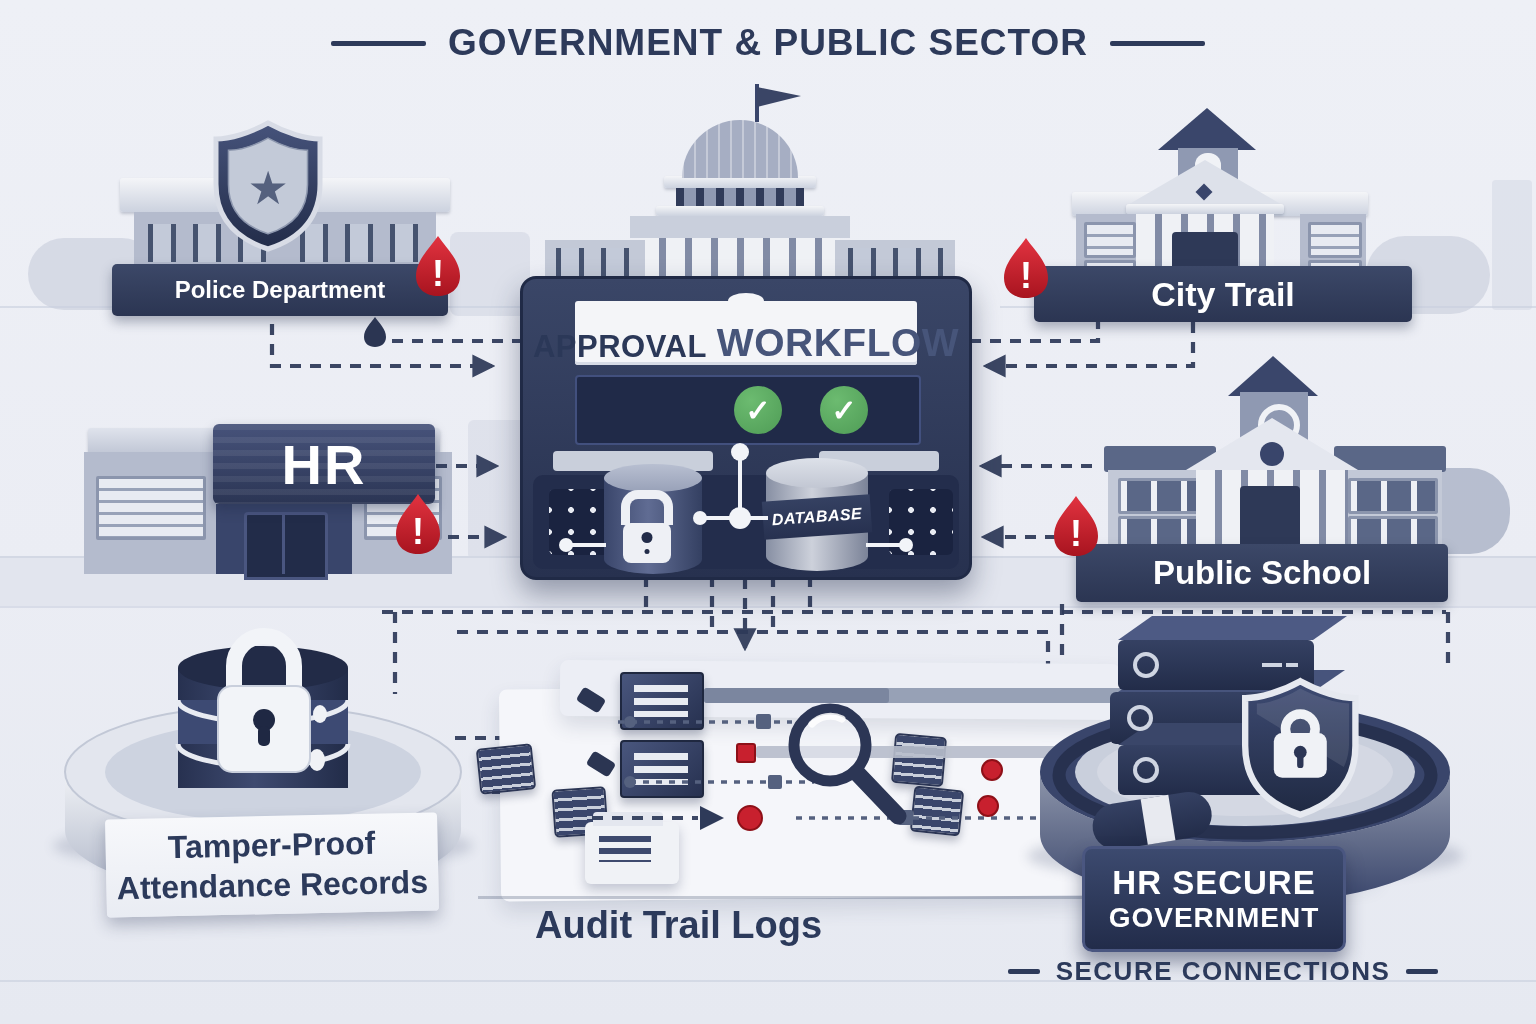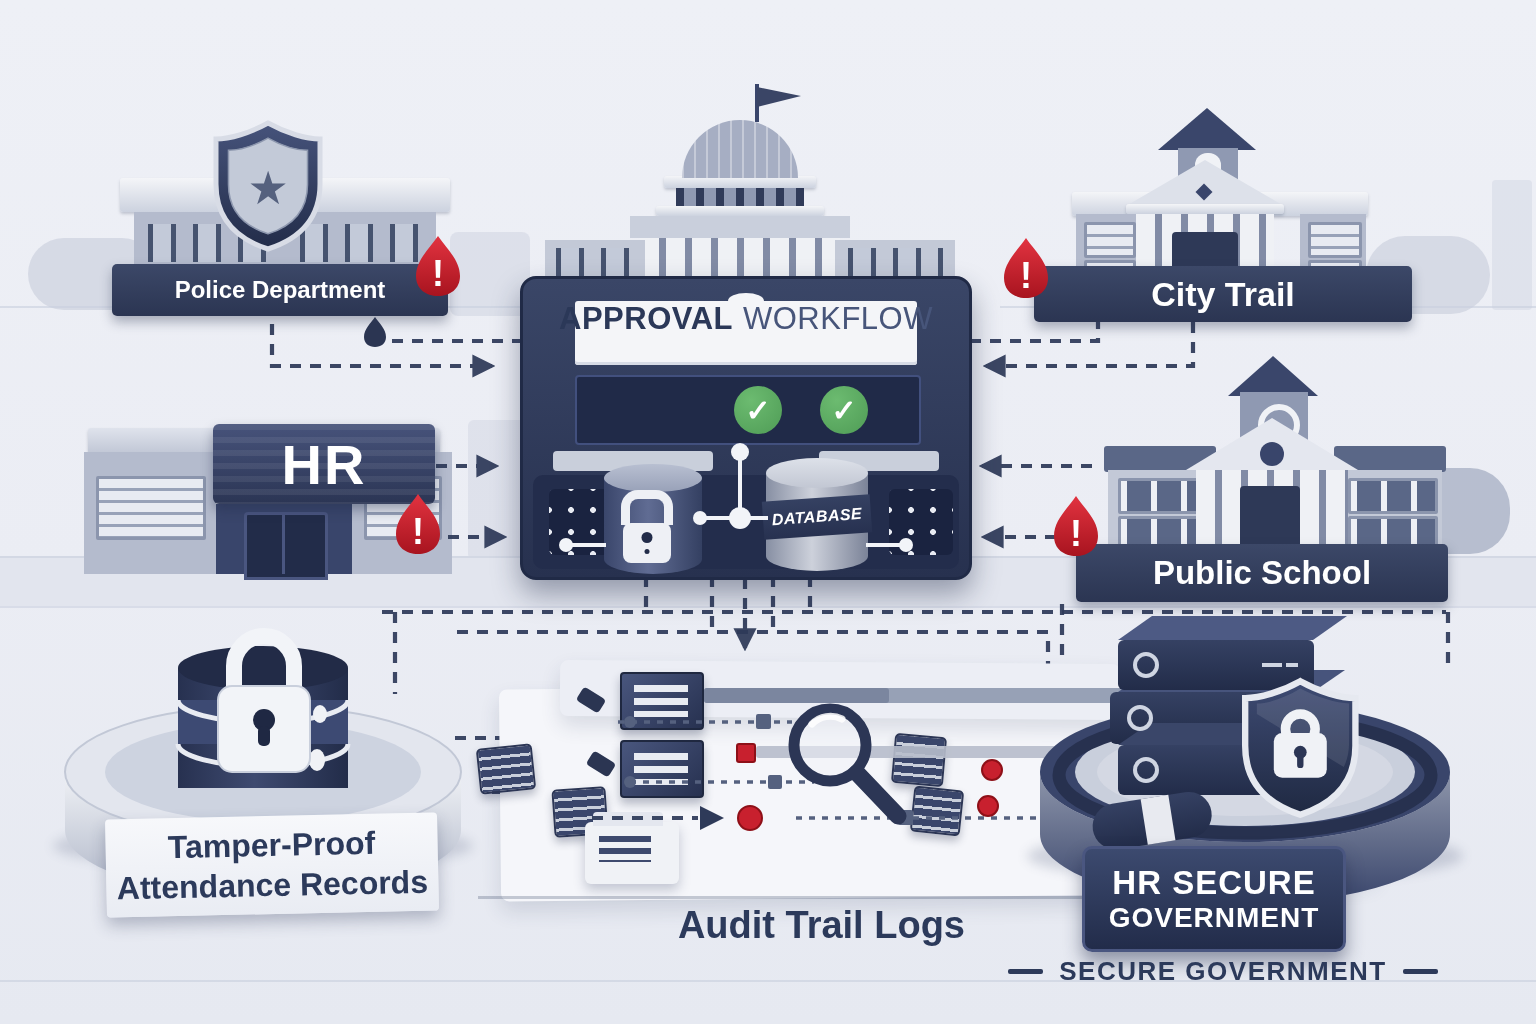--- a/index.html
+++ b/index.html
@@ -25,23 +25,23 @@
   .roofband{position:absolute;background:linear-gradient(180deg,#f4f5f8,#ccd2df);border-radius:3px;box-shadow:0 2px 3px rgba(60,70,100,.25);}
   .winrow{position:absolute;background:repeating-linear-gradient(90deg,#46536f 0 5px,#c3cad9 5px 23px,#46536f 23px 28px,rgba(0,0,0,0) 28px 45px);}
   .shutter{position:absolute;background:repeating-linear-gradient(180deg,#e8ebf2 0 9px,#98a2b8 9px 12px);border:3px solid #8b95ad;border-radius:2px;}
   .tri{position:absolute;}
   
   #console{position:absolute;left:520px;top:276px;width:446px;height:298px;z-index:10;
     background:linear-gradient(180deg,#3a4667,#27314f);border:3px solid #202a46;border-radius:16px;
     box-shadow:0 14px 28px rgba(30,40,70,.4);}
   #console .notch{position:absolute;left:205px;top:14px;width:36px;height:16px;background:#f4f5f8;border-radius:50%;}
   #console .head{position:absolute;left:52px;top:22px;width:342px;height:64px;background:#f4f5f8;border-radius:3px;
-    display:flex;align-items:flex-start;justify-content:center;gap:10px;box-shadow:inset 0 -3px 0 #d7dbe5;}
+    display:flex;align-items:flex-end;justify-content:center;gap:10px;box-shadow:inset 0 -3px 0 #d7dbe5;}
   #console .head .strong{font-size:31px;font-weight:800;color:#2b3858;letter-spacing:.5px;}
-  #console .head .rest{font-size:31px;font-weight:400;color:#47557a;letter-spacing:.5px;}
+  #console .head .rest{font-size:39px;font-weight:700;color:#47557a;letter-spacing:.5px;}
   #console .screen{position:absolute;left:52px;top:96px;width:342px;height:66px;background:#202a48;border:2px solid #42507e;border-radius:4px;}
   .checkdot{position:absolute;top:9px;width:48px;height:48px;border-radius:50%;
     background:radial-gradient(circle at 35% 30%,#6cbb70,#4f9c56);display:flex;align-items:center;justify-content:center;
     color:#fff;font-size:30px;font-weight:800;}
   #console .midbar{position:absolute;top:172px;height:20px;background:#c9cfdb;border-radius:4px;}
   #console .deck{position:absolute;left:10px;top:196px;width:426px;height:94px;background:#232d4c;border-radius:10px;}
   #console .port{position:absolute;top:14px;width:64px;height:66px;background:#1a2340;border-radius:6px;
     background-image:radial-gradient(circle,#e8ebf2 2.6px,rgba(0,0,0,0) 3.2px);background-size:22px 22px;background-position:11px 10px;}
   
   .cyl{position:absolute;z-index:11;}
@@ -68,21 +68,21 @@
     background:linear-gradient(135deg,#49567e,#273150);box-shadow:0 6px 10px rgba(35,45,75,.3);}
   .doccard:after{content:"";position:absolute;left:12px;top:11px;width:54px;height:32px;
     background:repeating-linear-gradient(180deg,#e8ebf2 0 7px,rgba(0,0,0,0) 7px 13px);}
   .stripecard{position:absolute;z-index:6;border:2px solid #2c3655;border-radius:5px;
     background:repeating-linear-gradient(180deg,#3a466b 0 7px,#c9cfdb 7px 10px);box-shadow:0 5px 9px rgba(35,45,75,.3);}
   .folder{position:absolute;z-index:6;width:94px;height:62px;background:#f0f2f6;border-radius:6px;box-shadow:0 6px 12px rgba(45,55,90,.25);}
   .folder:before{content:"";position:absolute;left:8px;top:-10px;width:70px;height:14px;background:#e4e7ef;border-radius:4px 4px 0 0;}
   .folder:after{content:"";position:absolute;left:14px;top:14px;width:52px;height:26px;
     background:repeating-linear-gradient(180deg,#3e4a6e 0 6px,rgba(0,0,0,0) 6px 12px);}
   .divider{position:absolute;left:478px;top:896px;width:856px;height:3px;background:#2d3a5a;opacity:.25;z-index:7;}
-  .auditLbl{position:absolute;left:535px;top:904px;width:430px;text-align:right;z-index:20;
+  .auditLbl{position:absolute;left:535px;top:904px;width:430px;text-align:left;z-index:20;
     font-size:38px;font-weight:700;color:#2c3a5b;}
   
   .plaqueWhite{position:absolute;left:106px;top:816px;width:332px;height:98px;background:linear-gradient(180deg,#f7f8fb,#e9ecf3);
     border-radius:4px;box-shadow:0 8px 16px rgba(45,55,90,.3);transform:rotate(-1.2deg);z-index:20;
     display:flex;flex-direction:column;align-items:center;justify-content:center;line-height:1.25;
     font-size:32px;font-weight:700;color:#2c3a5b;}
   .plaqueNavy{position:absolute;left:1082px;top:846px;width:258px;height:100px;background:linear-gradient(180deg,#3c4a6f,#222c4a);
     border:3px solid #4a5680;border-radius:10px;box-shadow:0 10px 18px rgba(30,40,70,.45);z-index:20;
     display:flex;flex-direction:column;align-items:center;justify-content:center;color:#fff;}
   .plaqueNavy .l1{font-size:33px;font-weight:800;letter-spacing:1px;}
@@ -116,20 +116,25 @@
   <div class="sil" style="left:450px;top:232px;width:80px;height:84px;border-radius:8px;opacity:.35;"></div>
   <div class="sil" style="left:1366px;top:236px;width:124px;height:78px;border-radius:40px;opacity:.5;"></div>
   <div class="sil" style="left:1398px;top:468px;width:112px;height:86px;border-radius:40px;opacity:.55;background:#8d97b0;"></div>
   <div class="sil" style="left:468px;top:420px;width:72px;height:140px;border-radius:6px;opacity:.3;"></div>
   <div class="sil" style="left:1492px;top:180px;width:40px;height:130px;border-radius:4px;opacity:.3;"></div>
   <div class="street" style="top:556px;height:48px;"></div>
   <div class="groundline" style="left:0;top:306px;width:520px;height:2px;"></div>
   <div class="groundline" style="left:1000px;top:306px;width:536px;height:2px;"></div>
   <div class="groundline" style="left:0;top:980px;width:1536px;height:2px;"></div>
 
+  <div class="titleRow">
+    <div class="seg"></div>
+    <div class="titleTxt">GOVERNMENT &amp; PUBLIC SECTOR</div>
+    <div class="seg"></div>
+  </div>
 
   <div>
     <div class="roofband" style="left:120px;top:178px;width:330px;height:34px;"></div>
     <div class="wall" style="left:134px;top:212px;width:302px;height:58px;"></div>
     <div class="winrow" style="left:148px;top:224px;width:120px;height:38px;"></div>
     <div class="winrow" style="left:300px;top:224px;width:120px;height:38px;"></div>
     <div class="banner" style="left:112px;top:264px;width:336px;height:52px;font-size:24px;">
       <span>Police Department</span>
     </div>
   </div>
@@ -461,17 +466,17 @@
   <div class="plaqueWhite">
     <span>Tamper-Proof</span>
     <span>Attendance Records</span>
   </div>
   <div class="plaqueNavy">
     <span class="l1">HR SECURE</span>
     <span class="l2">GOVERNMENT</span>
   </div>
   <div class="secureRow">
     <div class="seg"></div>
-    <div class="secureTxt">SECURE GOVERNMENT</div>
+    <div class="secureTxt">SECURE CONNECTIONS</div>
     <div class="seg"></div>
   </div>
 
 </div>
 
 </body></html>

